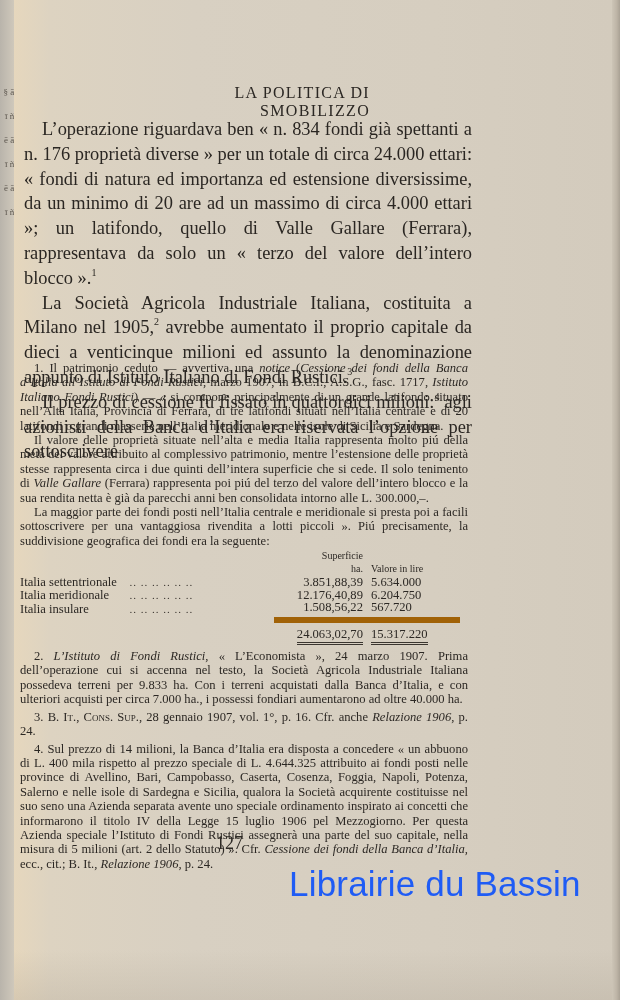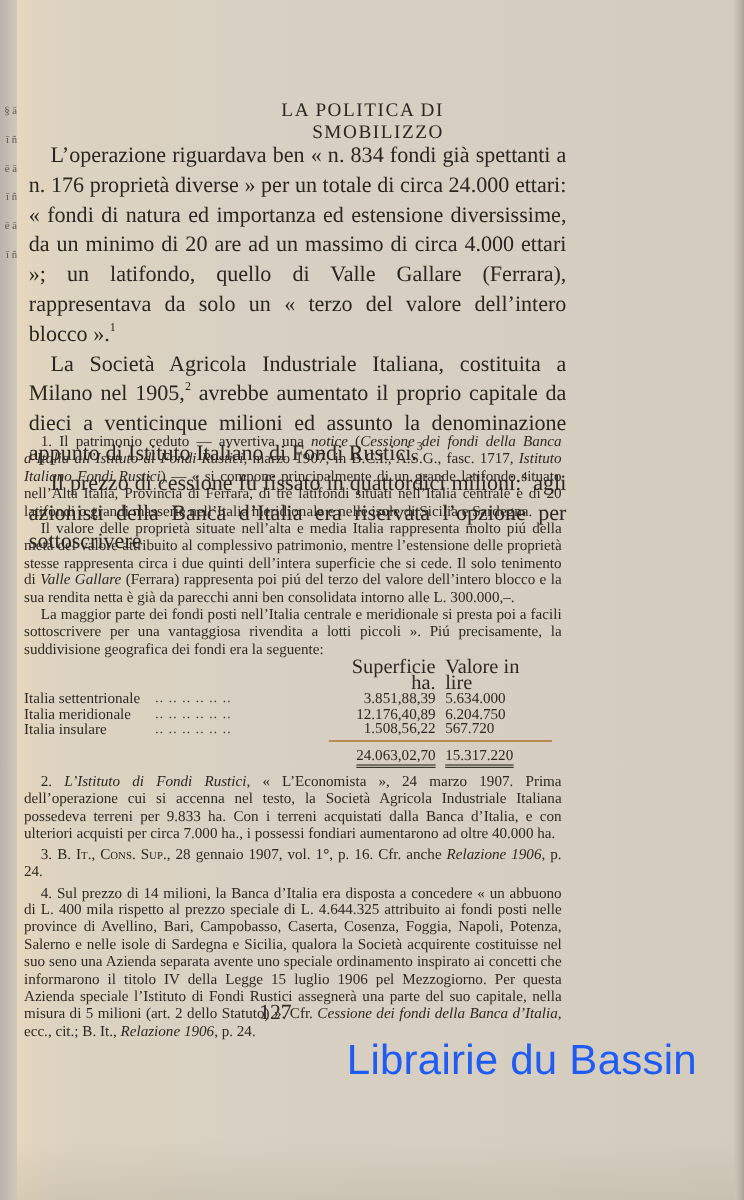--- a/index.html
+++ b/index.html
@@ -46,27 +46,27 @@
   }
   .notes p { margin: 0; }
   .notes p.ind { text-indent: 14px; }
   .notes .note { margin-top: 3px; }
   .notes i { font-style: italic; }
   .sc { font-variant: small-caps; }
   .geo-table {
     width: 440px; margin: 2px 0 4px 0; border-collapse: collapse; font-size: 12.6px;
   }
   .geo-table td, .geo-table th { padding: 0; line-height: 12.8px; font-weight: normal; }
-  .geo-table th { font-size: 17px; text-align: center; vertical-align: bottom; }
+  .geo-table th { font-size: 10px; text-align: center; vertical-align: bottom; }
   .geo-table .region { width: 110px; text-align: left; white-space: nowrap; }
   .geo-table .dots { width: 148px; color: #3a352f; letter-spacing: 1px; white-space: nowrap; font-size: 11px; }
   .geo-table .sup { width: 90px; text-align: right; padding-right: 8px; }
   .geo-table .val { width: 80px; text-align: left; padding-right: 10px; }
   .geo-table tr.total td { padding-top: 5px; }
-  .geo-table tr.total td.sup, .geo-table tr.total td.val { border-top: 1px solid #a16207; }
+  .geo-table tr.total td.sup, .geo-table tr.total td.val { border-top: 6px solid #a16207; }
   .geo-table tr.total td.sup span, .geo-table tr.total td.val span {
     display: inline-block; border-bottom: 3px double #3a352f; padding-bottom: 1px;
   }
   .geo-table tr.last td { padding-bottom: 3px; }
   .page-number {
     position: absolute; left: 216px; top: 833px; font-size: 18px; color: #2e2a25;
   }
   .watermark {
     position: absolute; left: 289px; top: 864px;
     font-family: "Liberation Sans", "DejaVu Sans", sans-serif;

